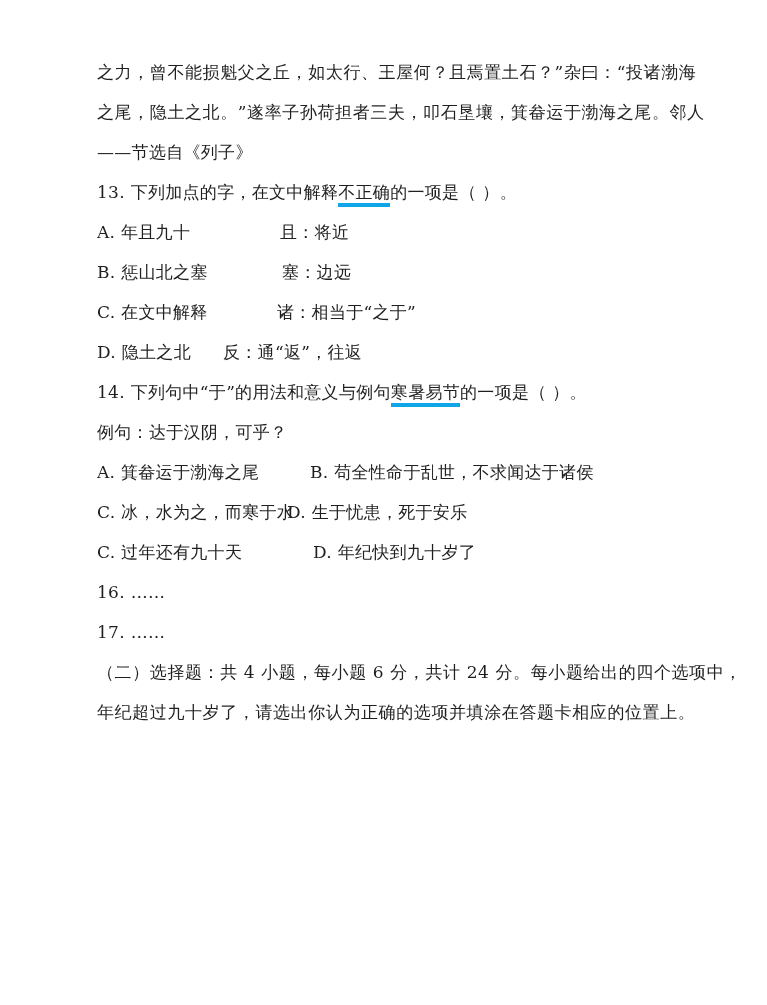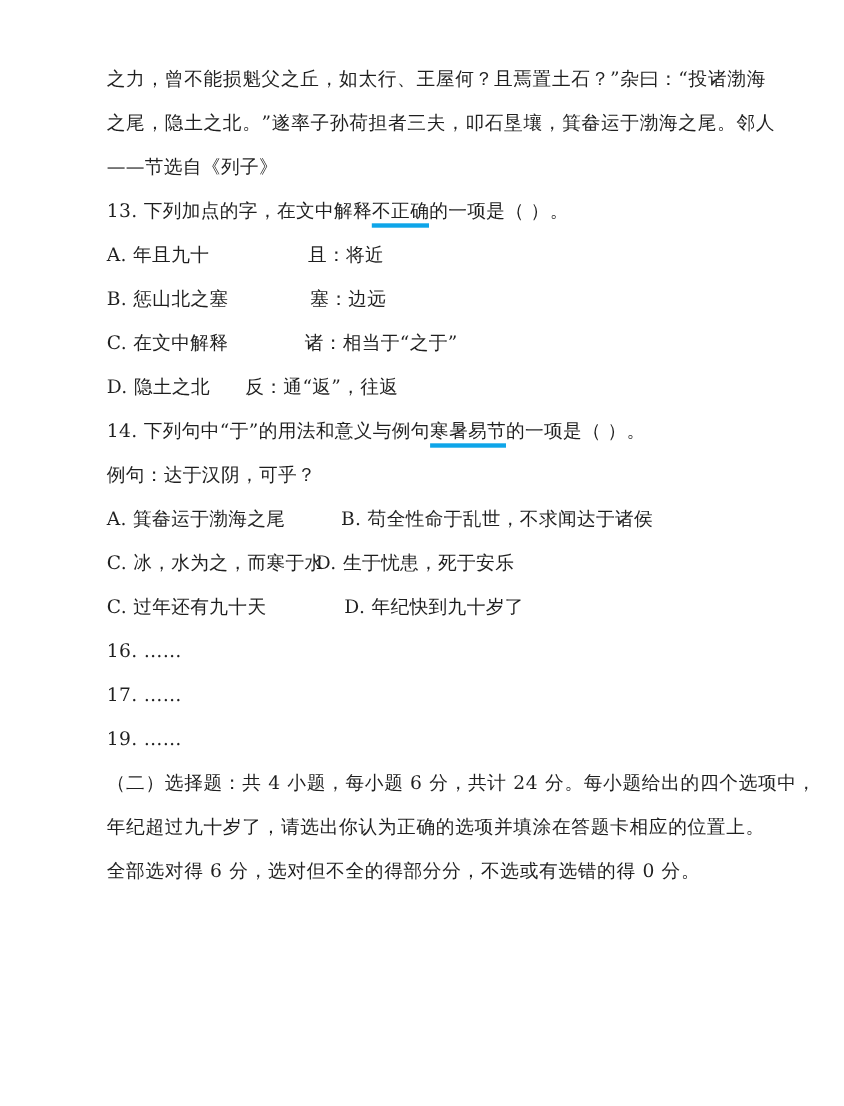--- a/index.html
+++ b/index.html
@@ -60,19 +60,17 @@
 
   <div class="line"><span>14. 下列句中“于”的用法和意义与例句</span><span class="u">寒暑易节</span><span>的一项是（ ）。</span></div>
   <div class="line">例句：达于汉阴，可乎？</div>
   <div class="line w213"><span class="col1">A. 箕畚运于渤海之尾</span><span>B. 苟全性命于乱世，不求闻达于诸侯</span></div>
   <div class="line w190"><span class="col1">C. 冰，水为之，而寒于水</span><span>D. 生于忧患，死于安乐</span></div>
 
   <div class="line w216"><span class="col1">C. 过年还有九十天</span><span>D. 年纪快到九十岁了</span></div>
 
   <div class="line">16. ……</div>
   <div class="line">17. ……</div>
-  <div class="line">19. ……</div>
 
   <div class="line passage-line">（二）选择题：共 4 小题，每小题 6 分，共计 24 分。每小题给出的四个选项中，</div>
   <div class="line passage-line">年纪超过九十岁了，请选出你认为正确的选项并填涂在答题卡相应的位置上。</div>
-  <div class="line passage-line">全部选对得 6 分，选对但不全的得部分分，不选或有选错的得 0 分。</div>
 
 </div>
 
 </body></html>

